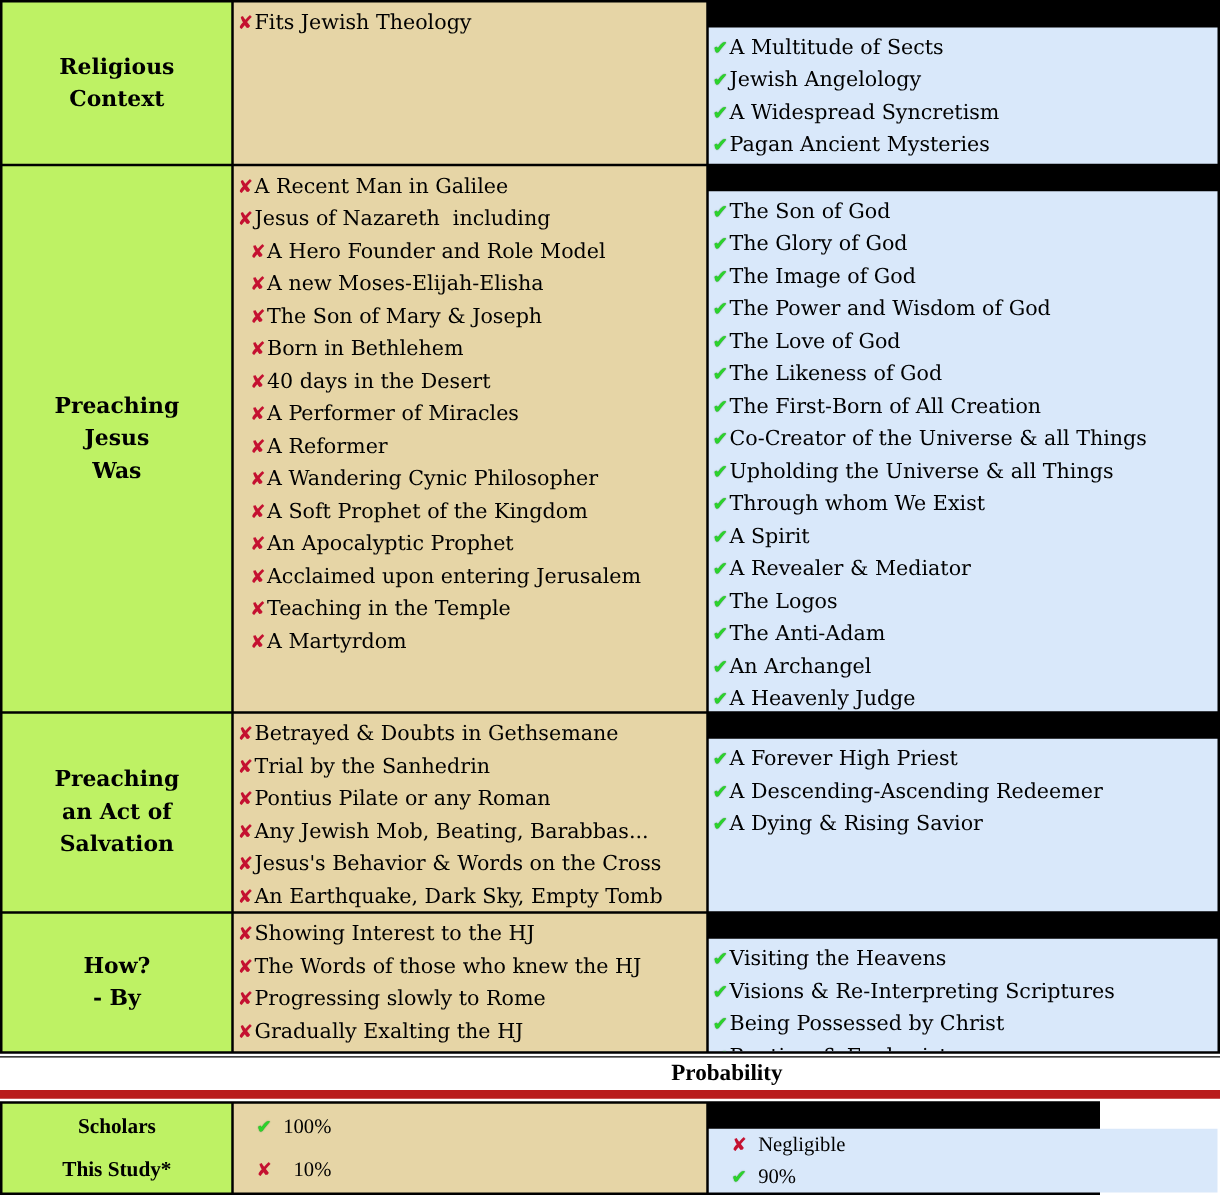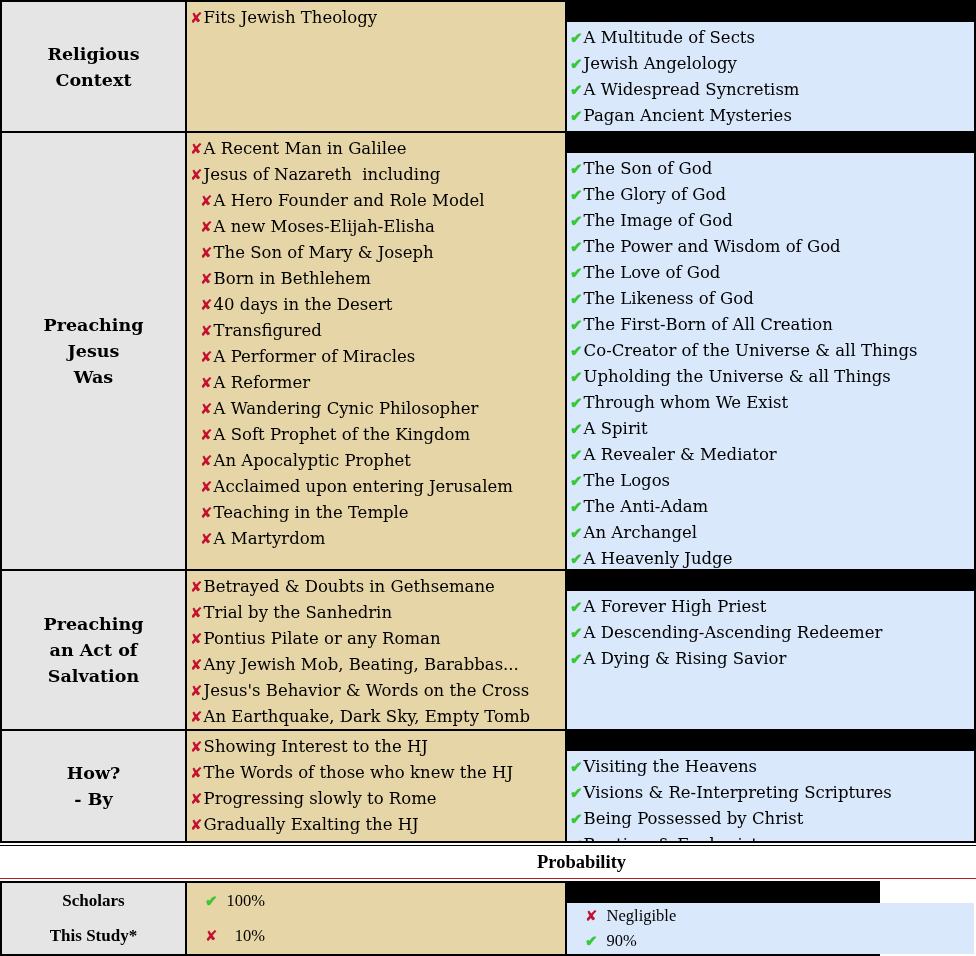--- a/index.html
+++ b/index.html
@@ -14,38 +14,38 @@
     font-family:"DejaVu Serif","Liberation Serif",serif;
     overflow:hidden;
   }
   .main-grid{
     box-sizing:border-box;width:976px;height:843px;
     display:grid;
     grid-template-columns:183px 378px 407px;
     grid-template-rows:129px 436px 158px 110px;
     gap:2px;padding:2px;background:#000;
   }
-  .cell{background:#e5e5e5;overflow:hidden;}
+  .cell{background:#bef264;overflow:hidden;}
   .tan{background:var(--tan);}
   .blue{background:var(--blue);margin-top:20px;}
   .label-cell{
     display:flex;align-items:center;justify-content:center;
     text-align:center;font-weight:bold;font-size:17.5px;line-height:26px;
     white-space:pre-line;
   }
   .list-cell{padding:3px 2px 0 3px;}
   .item{line-height:25px;font-size:16.5px;white-space:pre;}
   .item.indent{padding-left:10px;}
   .mark{font-family:"DejaVu Sans","Liberation Sans",sans-serif;font-weight:bold;}
   .mark.cross{color:var(--cross);}
   .mark.check{color:var(--check);text-shadow:0 0 1px #156e15;}
   .item .mark{font-size:15px;margin-right:1px;}
   .prob-strip{
     box-sizing:border-box;height:34px;margin:2px 0;
-    border-top:1px solid #000;border-bottom:1px solid #b91c1c;
+    border-top:1px solid #000;border-bottom:7px solid #b91c1c;
     display:flex;align-items:center;background:#fff;
   }
   .prob-title{
     flex:1;padding-left:187px;text-align:center;
     font-weight:bold;font-size:18.5px;
     font-family:"Liberation Serif",serif;
   }
   .bottom-grid{
     box-sizing:border-box;width:880px;height:75px;
     display:grid;grid-template-columns:183px 378px 407px;
@@ -87,21 +87,20 @@
 Was</div>
   <div class="cell list-cell tan">
 
   <div class="item"><span class="mark cross">✘</span><span class="item-text">A Recent Man in Galilee</span></div>
       <div class="item"><span class="mark cross">✘</span><span class="item-text">Jesus of Nazareth  including</span></div>
       <div class="item indent"><span class="mark cross">✘</span><span class="item-text">A Hero Founder and Role Model</span></div>
       <div class="item indent"><span class="mark cross">✘</span><span class="item-text">A new Moses-Elijah-Elisha</span></div>
       <div class="item indent"><span class="mark cross">✘</span><span class="item-text">The Son of Mary &amp; Joseph</span></div>
       <div class="item indent"><span class="mark cross">✘</span><span class="item-text">Born in Bethlehem</span></div>
       <div class="item indent"><span class="mark cross">✘</span><span class="item-text">40 days in the Desert</span></div>
-      <div class="item indent"><span class="mark cross">✘</span><span class="item-text">Transfigured</span></div>
       <div class="item indent"><span class="mark cross">✘</span><span class="item-text">A Performer of Miracles</span></div>
       <div class="item indent"><span class="mark cross">✘</span><span class="item-text">A Reformer</span></div>
       <div class="item indent"><span class="mark cross">✘</span><span class="item-text">A Wandering Cynic Philosopher</span></div>
       <div class="item indent"><span class="mark cross">✘</span><span class="item-text">A Soft Prophet of the Kingdom</span></div>
       <div class="item indent"><span class="mark cross">✘</span><span class="item-text">An Apocalyptic Prophet</span></div>
       <div class="item indent"><span class="mark cross">✘</span><span class="item-text">Acclaimed upon entering Jerusalem</span></div>
       <div class="item indent"><span class="mark cross">✘</span><span class="item-text">Teaching in the Temple</span></div>
       <div class="item indent"><span class="mark cross">✘</span><span class="item-text">A Martyrdom</span></div>
     </div>
   <div class="cell list-cell blue">

